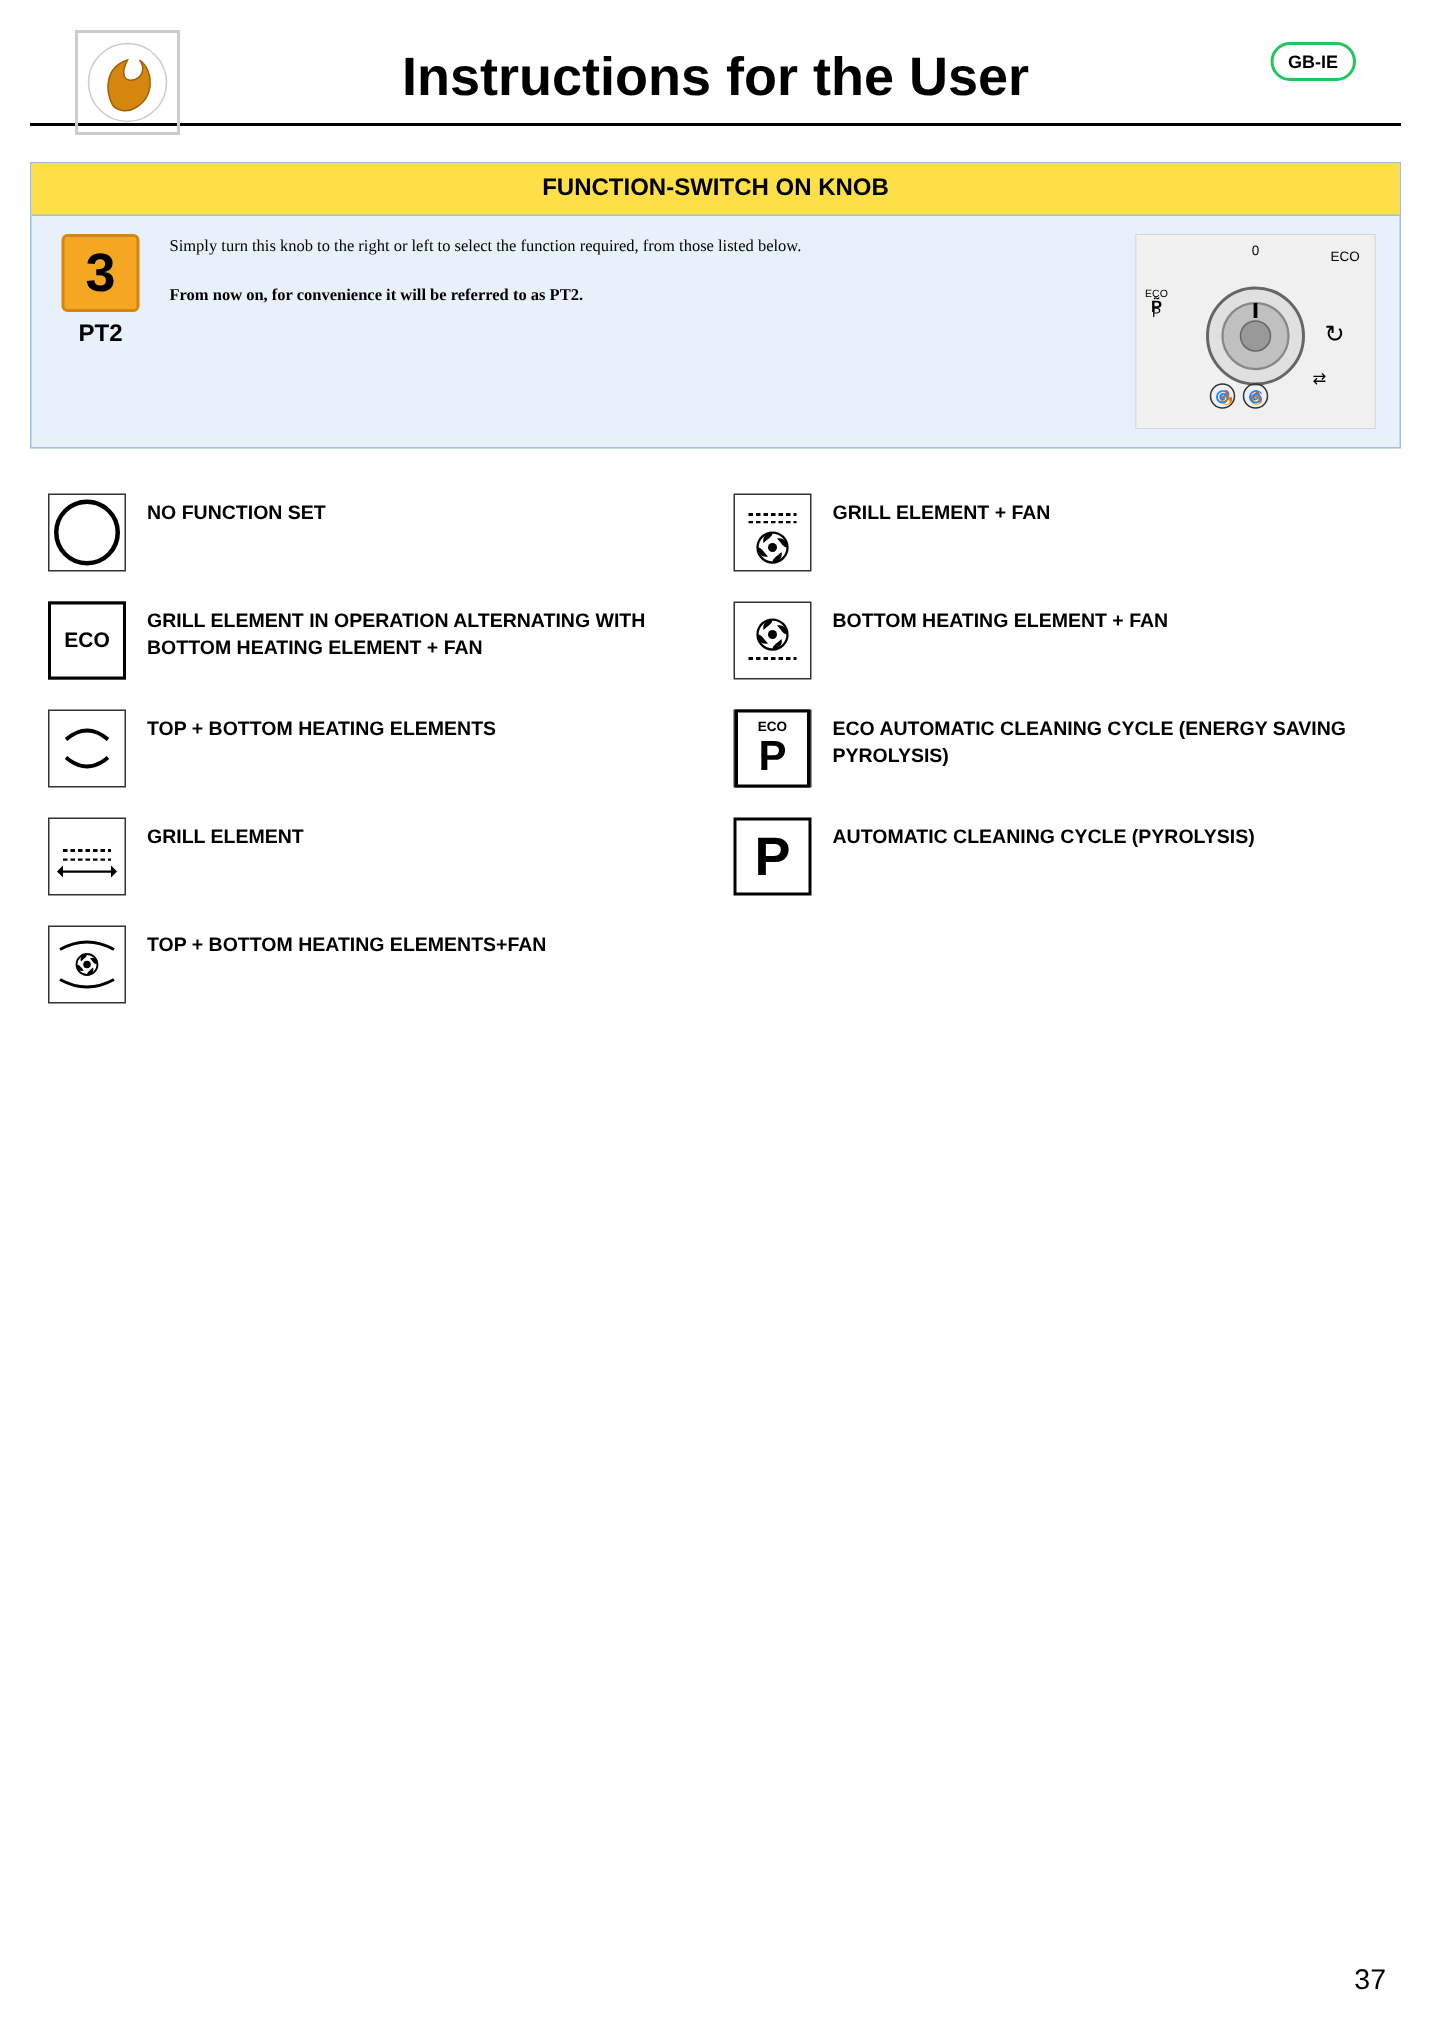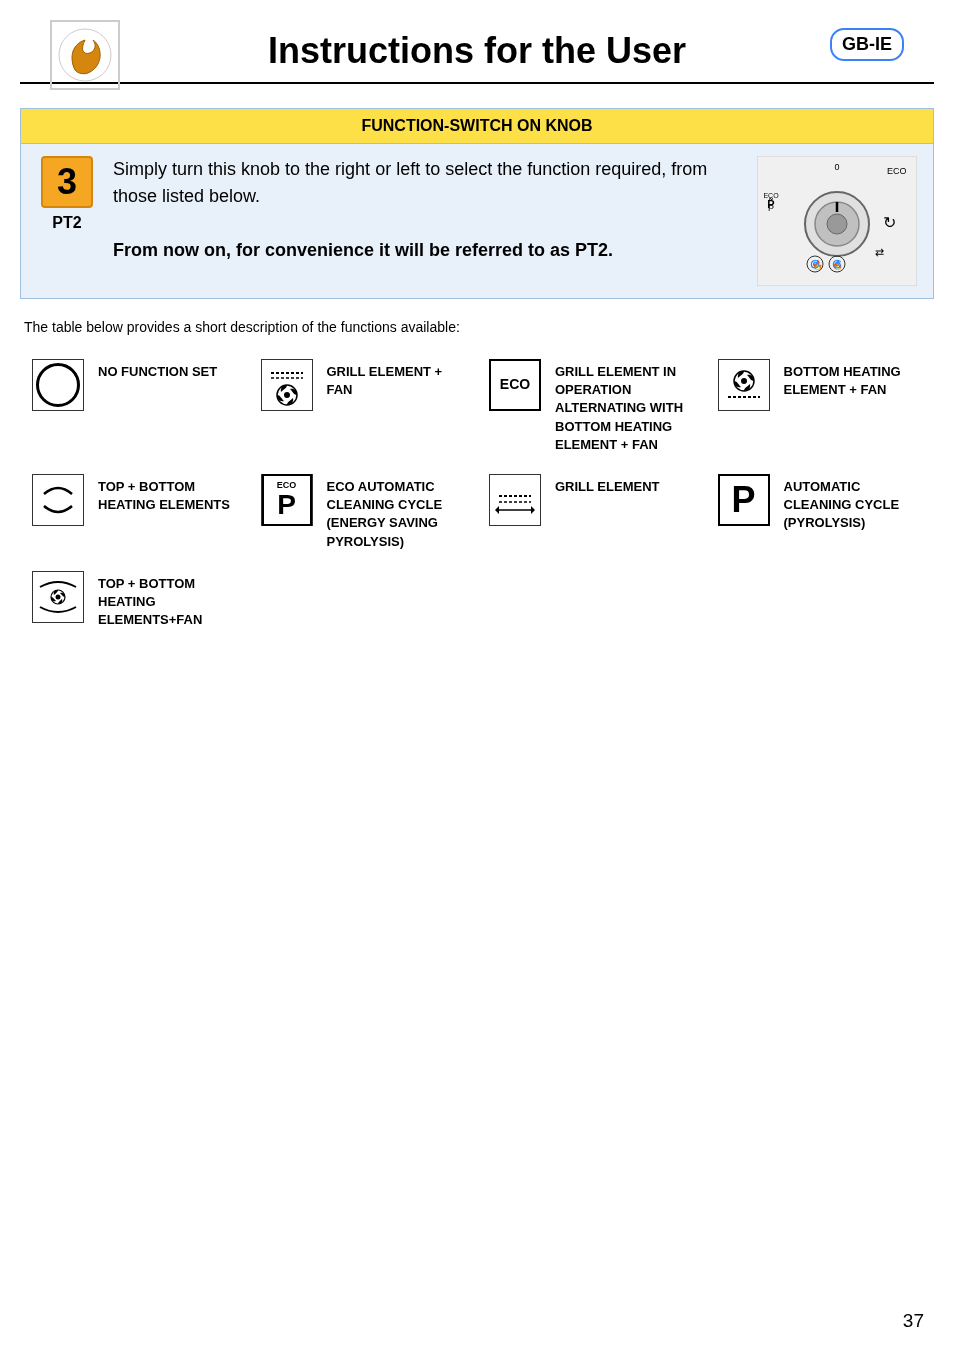--- a/index.html
+++ b/index.html
@@ -39,24 +39,24 @@
     }
     .header-title {
       font-size: 36px;
       font-weight: bold;
       text-align: center;
     }
     .header-badge {
       position: absolute;
       right: 30px;
       top: 18px;
-      border: 2px solid #3b82f6;
+      border: 2px solid #22c55e;
       border-radius: 14px;
       padding: 4px 10px;
-      font-size: 18px;
+      font-size: 12px;
       font-weight: bold;
     }
 
     
     .section-box {
       margin: 24px 20px 0 20px;
       border: 1.5px solid #a0c0e0;
       background: #e8f0fa;
     }
     .section-header {
@@ -93,22 +93,23 @@
       font-weight: bold;
       color: #000;
     }
     .pt2-label {
       font-weight: bold;
       font-size: 16px;
       margin-top: 2px;
     }
     .section-text {
       flex: 1;
-      font-size: 18px;
+      font-size: 11px;
       line-height: 1.5;
+      font-family: Liberation Serif, serif;
     }
     .section-text .bold-line {
       font-weight: bold;
     }
     .knob-image {
       width: 160px;
       min-width: 160px;
       height: 130px;
       display: flex;
       align-items: center;
@@ -119,21 +120,21 @@
     .functions-area {
       margin: 20px 20px 0 20px;
     }
     .functions-intro {
       font-size: 14px;
       margin-bottom: 14px;
       padding-left: 4px;
     }
     .functions-grid {
       display: grid;
-      grid-template-columns: 1fr 1fr 1fr 1fr;
+      grid-template-columns: 1fr 1fr;
       gap: 0;
     }
     .func-item {
       display: flex;
       align-items: flex-start;
       gap: 14px;
       padding: 10px 12px;
     }
     .func-icon {
       width: 52px;
@@ -256,21 +257,20 @@
         <circle cx="58" cy="108" r="8" fill="none" stroke="#333" stroke-width="1"></circle>
         <text x="53" y="111" font-size="8" font-family="Arial">🌀</text>
         <circle cx="80" cy="108" r="8" fill="none" stroke="#333" stroke-width="1"></circle>
         <text x="75" y="111" font-size="8" font-family="Arial">🌀</text>
       </svg>
     </div>
   </div>
 </div>
 
 <div class="functions-area">
-  <div class="functions-intro">The table below provides a short description of the functions available:</div>
 
   <div class="functions-grid">
 
     <div class="func-item">
       <div class="func-icon">
         <div class="o-circle"></div>
       </div>
       <div class="func-label">NO FUNCTION SET</div>
     </div>
 

